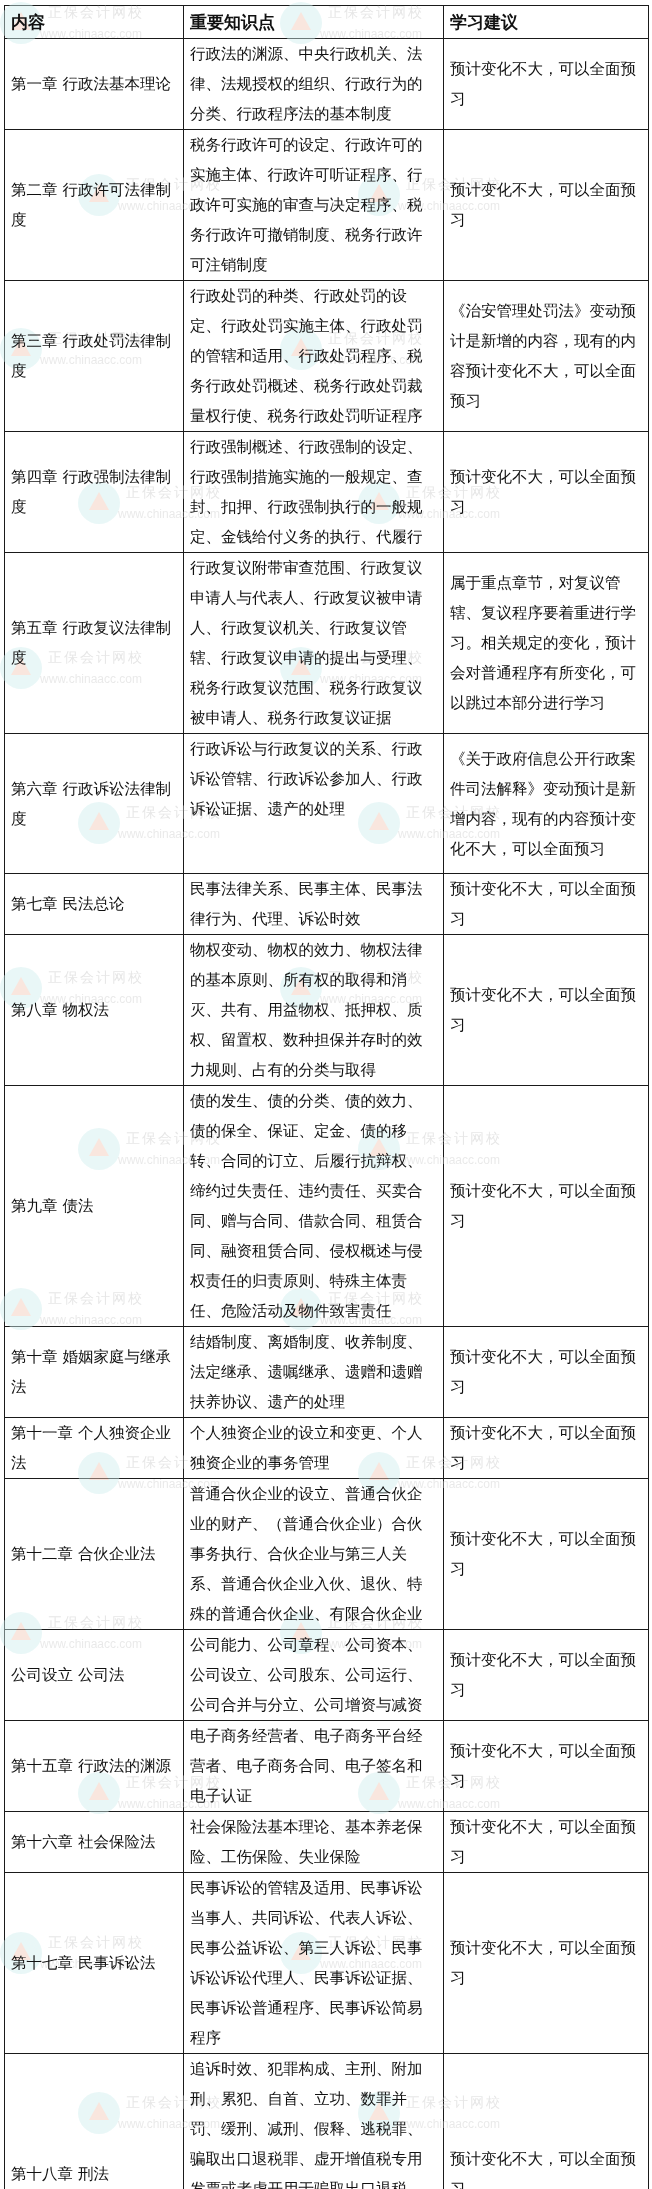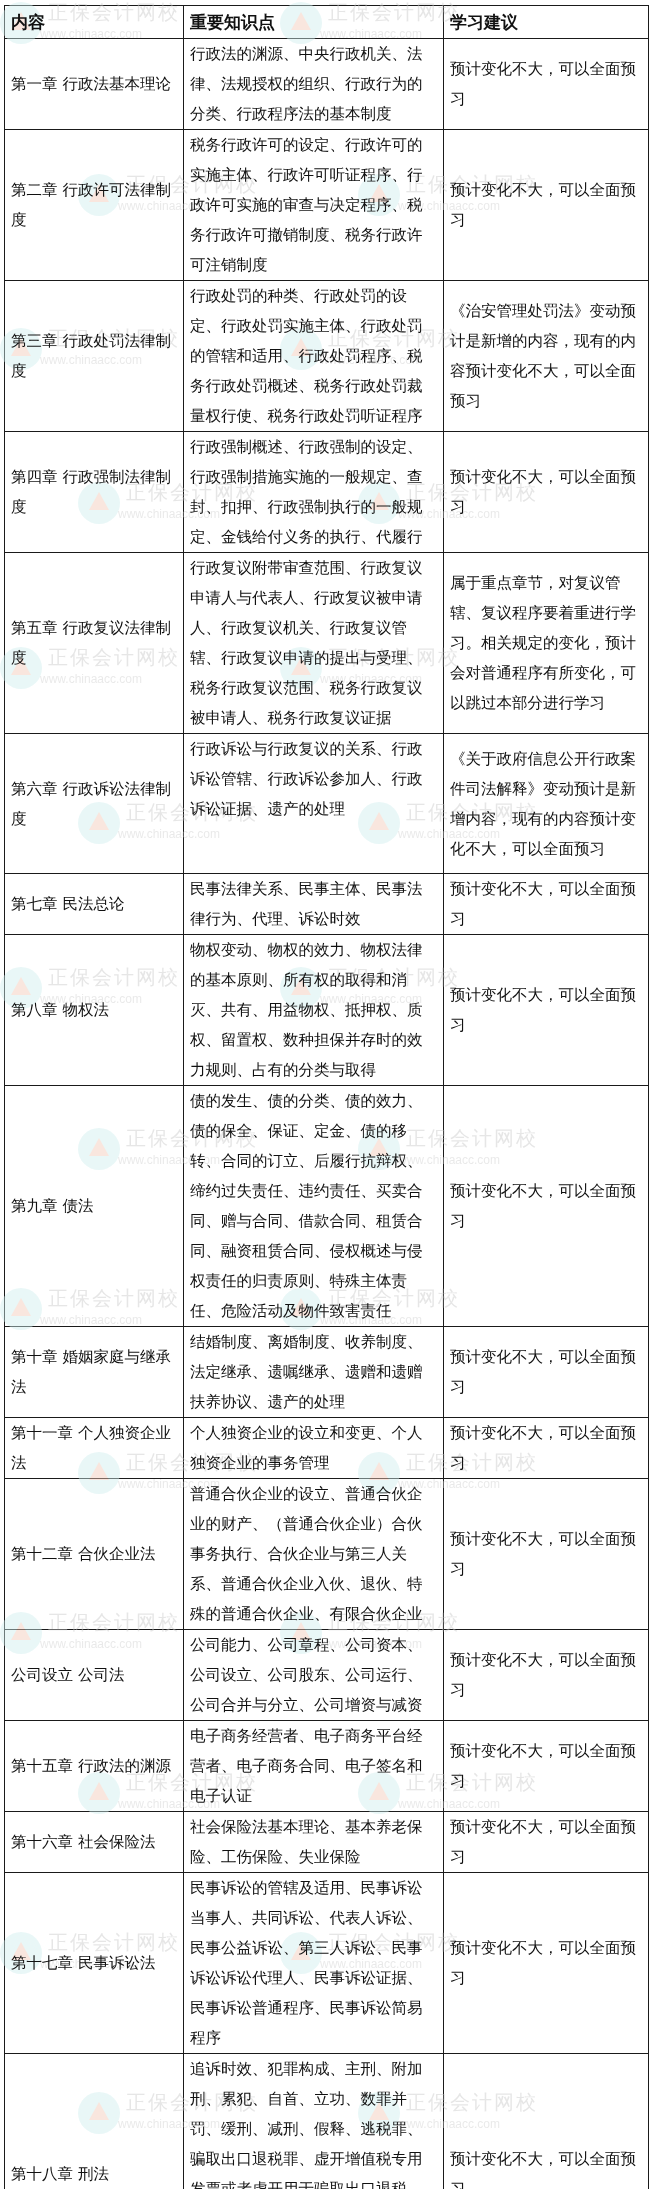--- a/index.html
+++ b/index.html
@@ -77,21 +77,21 @@
       position: absolute;
       left: 11px; top: 10px;
       width: 0; height: 0;
       border-left: 10px solid transparent;
       border-right: 10px solid transparent;
       border-bottom: 18px solid #f3c9b8;
     }
     .wm .wm-title {
       position: absolute;
       left: 48px; top: 0;
-      font-size: 20px;
+      font-size: 14px;
       line-height: 24px;
       letter-spacing: 2px;
       color: #c8c8c8;
       white-space: nowrap;
     }
     .wm .wm-url {
       position: absolute;
       left: 40px; top: 26px;
       font-size: 12px;
       line-height: 16px;

